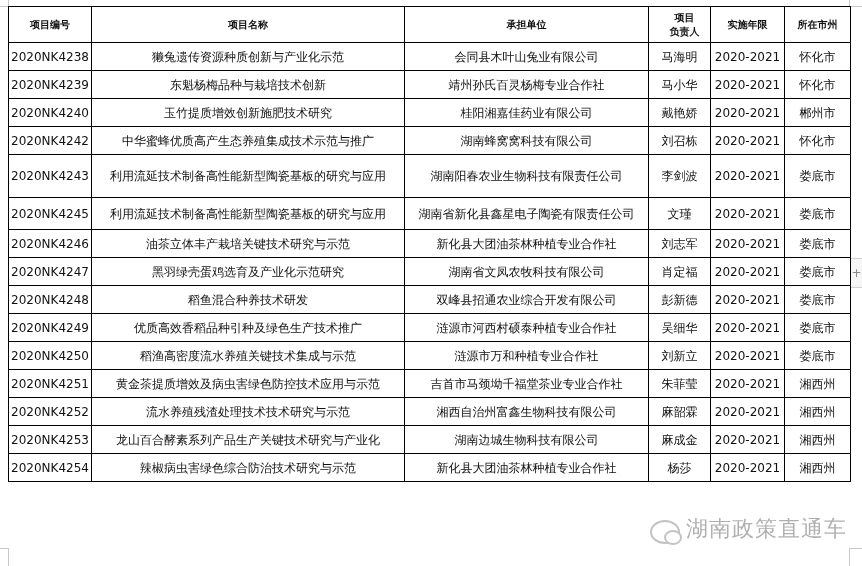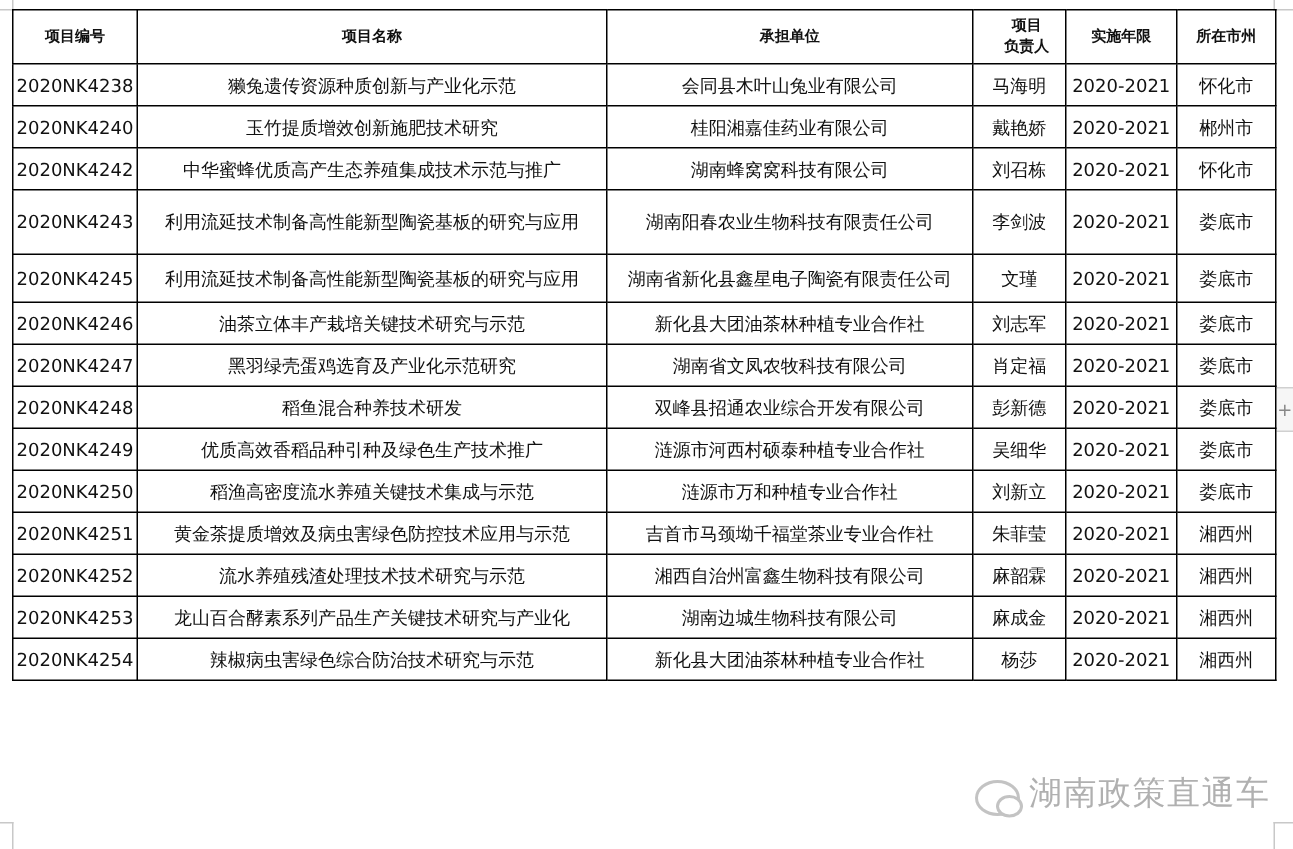--- a/index.html
+++ b/index.html
@@ -57,20 +57,28 @@
       <th>实施年限</th>
       <th>所在市州</th>
     </tr>
   </thead>
   <tbody id="tbody">
       <tr class="r">
         <td>2020NK4238</td>
         <td class="name">獭兔遗传资源种质创新与产业化示范</td>
         <td class="unit">会同县木叶山兔业有限公司</td>
         <td>马海明</td>
+        <td>2020-2021</td>
+        <td>怀化市</td>
+      </tr>
+      <tr class="r">
+        <td>2020NK4239</td>
+        <td class="name">东魁杨梅品种与栽培技术创新</td>
+        <td class="unit">靖州孙氏百灵杨梅专业合作社</td>
+        <td>马小华</td>
         <td>2020-2021</td>
         <td>怀化市</td>
       </tr>
       <tr class="r">
         <td>2020NK4240</td>
         <td class="name">玉竹提质增效创新施肥技术研究</td>
         <td class="unit">桂阳湘嘉佳药业有限公司</td>
         <td>戴艳娇</td>
         <td>2020-2021</td>
         <td>郴州市</td>

